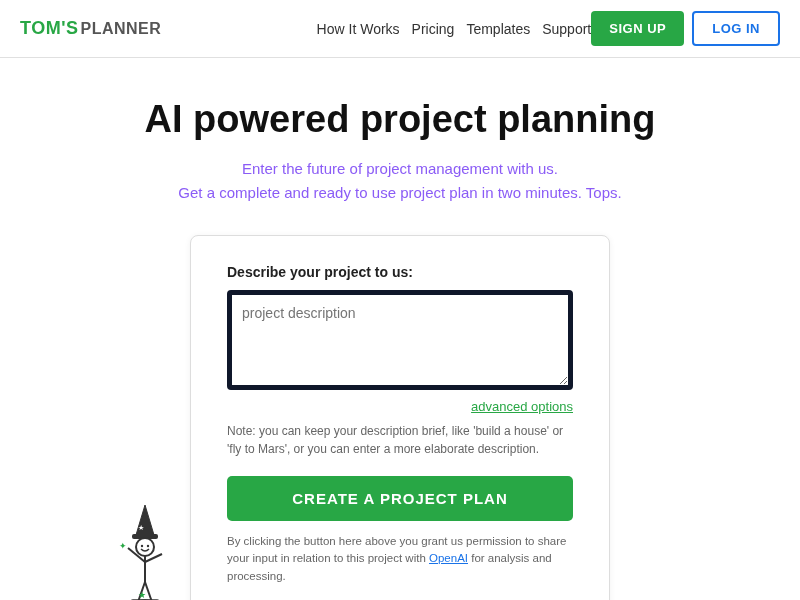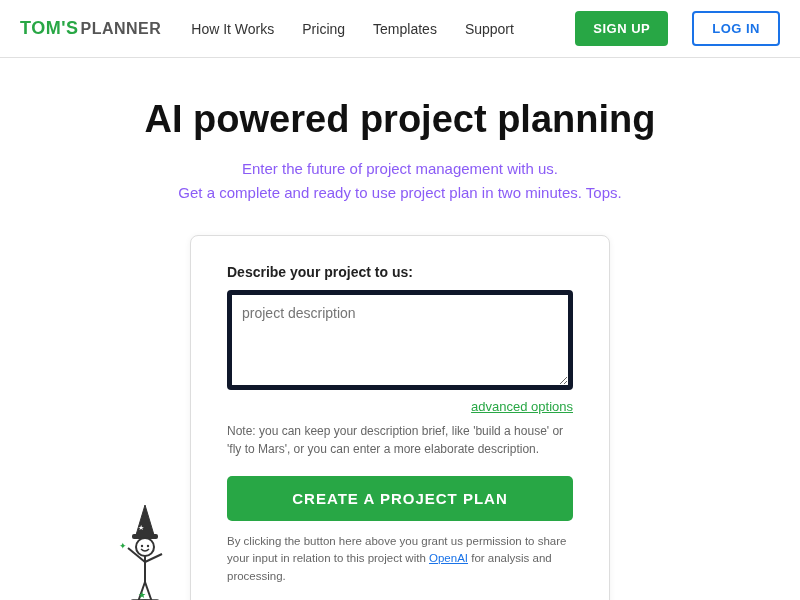--- a/index.html
+++ b/index.html
@@ -30,31 +30,32 @@
     .logo-planner {
       color: #555;
       font-weight: 600;
       font-size: 16px;
       margin-left: 2px;
       text-align: center;
     }
     nav {
       display: flex;
       align-items: center;
-      gap: 28px;
+      gap: 12px;
       flex: 1;
+      justify-content: flex-end;
     }
     nav a {
       text-decoration: none;
       color: #333;
       font-size: 14px;
     }
     .header-buttons {
       display: flex;
-      gap: 24px;
+      gap: 8px;
     }
     .btn-signup {
       background: #28a745;
       color: #fff;
       border: none;
       padding: 8px 18px;
       border-radius: 4px;
       font-size: 13px;
       font-weight: 700;
       cursor: pointer;

